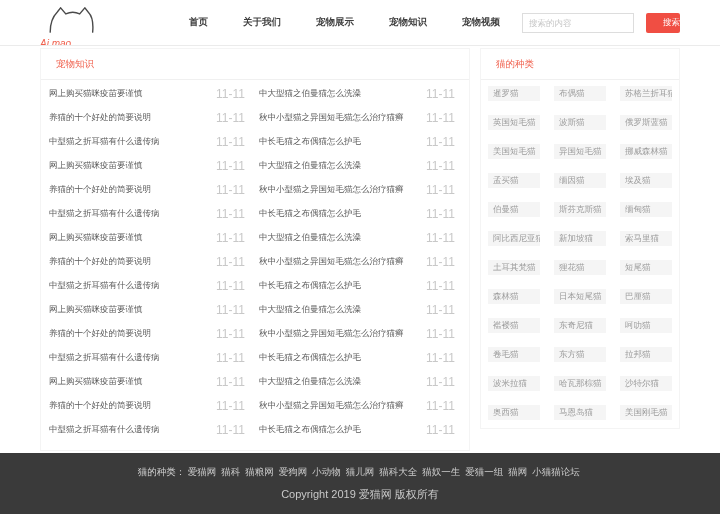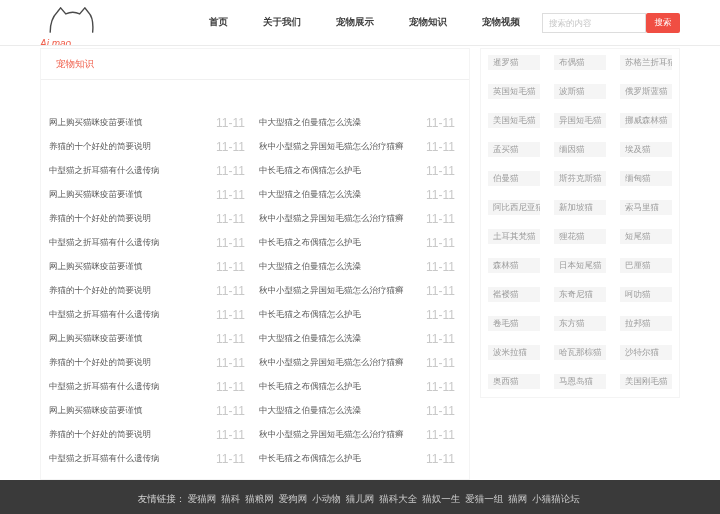--- a/index.html
+++ b/index.html
@@ -27,44 +27,44 @@
     font-size: 10px; font-weight: normal; color: #f0604d; font-style: italic;
     white-space: nowrap;
   }
   nav { margin-left: auto; display: flex; align-items: center; gap: 35px; }
   .nav-item {
     font-size: 9.5px; font-weight: bold; color: #3f3f3f;
     text-decoration: none; white-space: nowrap; cursor: pointer;
   }
   .search { display: flex; align-items: center; margin-left: 22px; }
   .search input {
-    width: 104px; height: 20px;
+    width: 112px; height: 20px;
     border: 1px solid #ddd; outline: none;
     font-size: 8.5px; padding: 0 6px; color: #666;
   }
   .search input::placeholder { color: #c6c6c6; }
   .search button {
-    width: 34px; height: 20px;
+    margin-left: 12px; width: 34px; height: 20px;
     background: #f04e43; color: #fff; border: none; border-radius: 2px;
-    font-size: 8.5px; cursor: pointer;
+    font-size: 8.5px; cursor: pointer; text-align: right;
   }
 
   
   main {
     flex: 1; width: 640px; margin: 2px auto 0;
     display: flex; gap: 10px; align-items: flex-start;
   }
   .card { border: 1px solid #f4f4f4; background: #fff; }
   .card-title {
     font-size: 9.5px; color: #f0604d;
     padding: 9px 15px 8px; border-bottom: 1px solid #f0f0f0;
   }
   .knowledge { width: 430px; }
   .list-cols { display: flex; gap: 14px; padding: 2px 14px 8px 8px; }
-  .list-cols ul { list-style: none; flex: 1; min-width: 0; margin-top: 29px; }
+  .list-cols ul { list-style: none; flex: 1; min-width: 0; }
   .row {
     display: flex; justify-content: space-between; align-items: center;
     height: 24px; cursor: pointer;
   }
   .row .t {
     font-size: 8.5px; color: #595959;
     white-space: nowrap; overflow: hidden; text-overflow: ellipsis;
   }
   .row .d { font-size: 12px; color: #c8c8c8; margin-left: 8px; flex-shrink: 0; }
 
@@ -273,20 +273,21 @@
 
           <li class="row">
             <span class="t">中长毛猫之布偶猫怎么护毛</span>
             <span class="d">11-11</span>
           </li>
         </ul>
     </div>
   </section>
 
   <aside class="card breeds">
+    <div class="card-title">猫的种类</div>
     <div class="tag-grid">
 
     <a class="tag">暹罗猫</a>
         <a class="tag">布偶猫</a>
         <a class="tag">苏格兰折耳猫</a>
         <a class="tag">英国短毛猫</a>
         <a class="tag">波斯猫</a>
         <a class="tag">俄罗斯蓝猫</a>
         <a class="tag">美国短毛猫</a>
         <a class="tag">异国短毛猫</a>
@@ -317,16 +318,16 @@
         <a class="tag">沙特尔猫</a>
         <a class="tag">奥西猫</a>
         <a class="tag">马恩岛猫</a>
         <a class="tag">美国刚毛猫</a>
       </div>
   </aside>
 </main>
 
 <footer>
   <div class="links-line">
-    <span>友情链接：</span><span><a>爱猫网</a><a>猫科</a><a>猫粮网</a><a>爱狗网</a><a>小动物</a><a>猫儿网</a><a>猫科大全</a><a>猫奴一生</a><a>爱猫一组</a><a>猫网</a><a>小猫猫论坛</a></span>
+    <span>猫的种类：</span><span><a>爱猫网</a><a>猫科</a><a>猫粮网</a><a>爱狗网</a><a>小动物</a><a>猫儿网</a><a>猫科大全</a><a>猫奴一生</a><a>爱猫一组</a><a>猫网</a><a>小猫猫论坛</a></span>
   </div>
   <div class="copyright">Copyright 2019 爱猫网 版权所有</div>
 </footer>
 
 </body></html>

